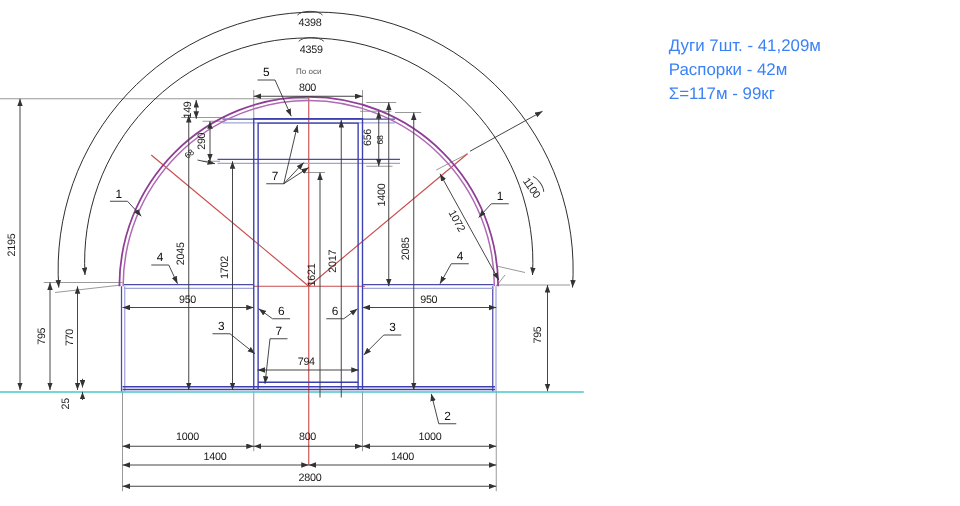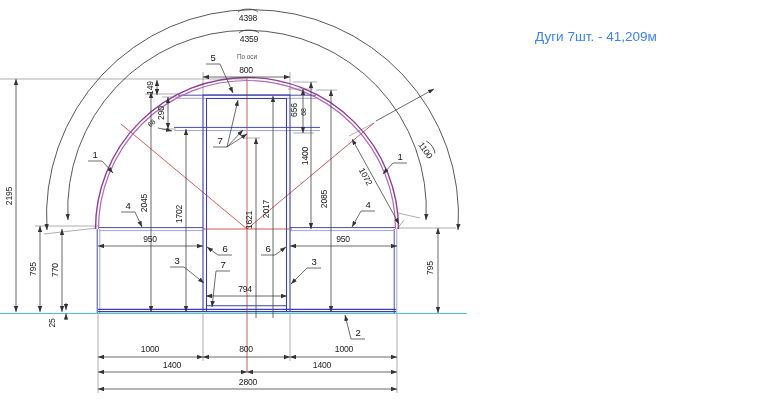--- a/index.html
+++ b/index.html
@@ -206,16 +206,18 @@
     <line class="lead" x1="227" y1="147" x2="247" y2="134" marker-end="url(#aE)"></line>
     <text x="220" y="144" text-anchor="middle" class="lab">7</text>
     <line class="lead" x1="216" y1="271" x2="230" y2="271"></line>
         <line class="lead" x1="216" y1="271" x2="212" y2="307" marker-end="url(#aE)"></line>
     <text x="223" y="268" text-anchor="middle" class="lab">7</text>
   </g>
 </svg>
 
 <div id="notes">
   <div>Дуги 7шт. - 41,209м</div>
+  <div>Распорки - 42м</div>
+  <div>Σ=117м - 99кг</div>
   <div class="gap"></div>
 </div>
 
 </div>
 
 </body></html>

